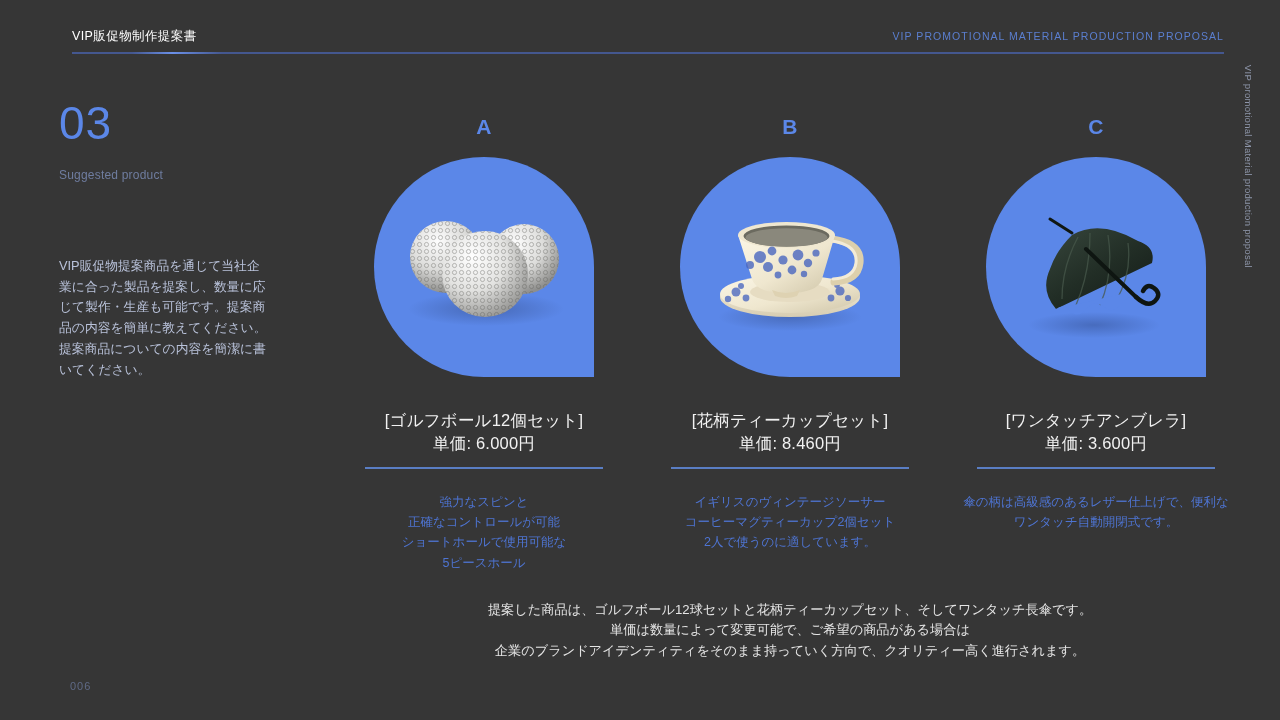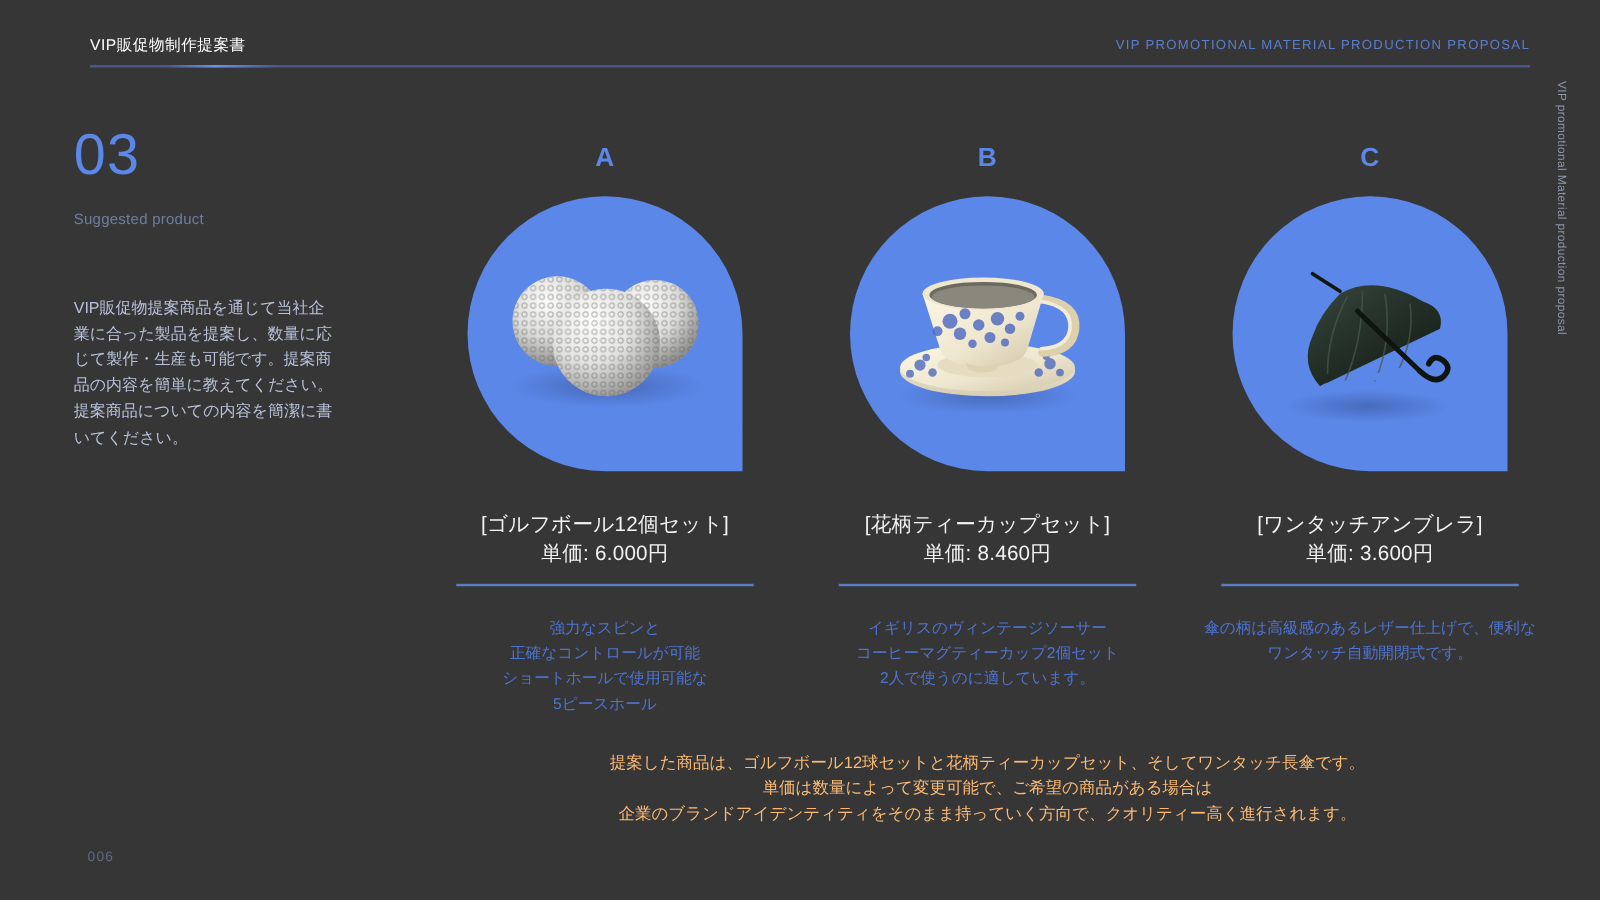--- a/index.html
+++ b/index.html
@@ -79,21 +79,21 @@
     color: #5b87e8;
     letter-spacing: .4px;
   }
   .section-subtitle {
     margin-top: 22px;
     font-size: 12px;
     color: #6f7da0;
     letter-spacing: .2px;
   }
   .section-body {
-    margin-top: 54px;
+    margin-top: 74px;
     font-size: 12.8px;
     line-height: 1.62;
     color: #b9c2da;
     width: 208px;
   }
 
   
   .cards {
     position: absolute;
     left: 350px;
@@ -155,21 +155,21 @@
 
   
   .summary {
     position: absolute;
     left: 350px;
     top: 600px;
     width: 880px;
     text-align: center;
     font-size: 13.2px;
     line-height: 1.55;
-    color: #fdba74;
+    color: #e5e5e5;
   }
 
   
   .side-vertical {
     position: absolute;
     right: 26px;
     top: 268px;
     font-size: 9.5px;
     color: #8e96aa;
     letter-spacing: .3px;

